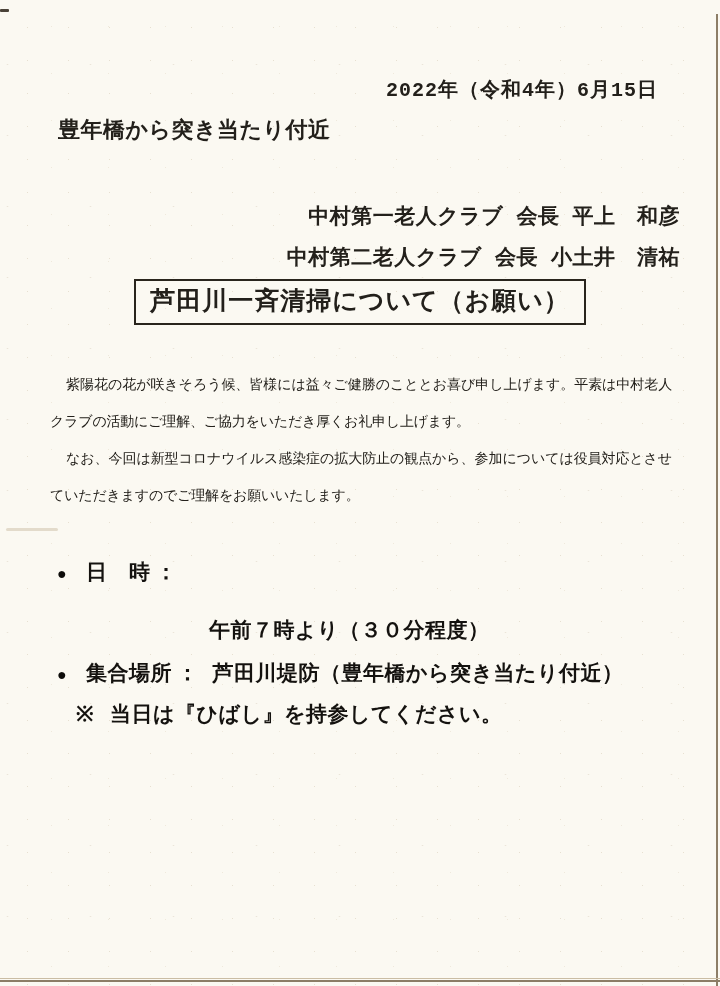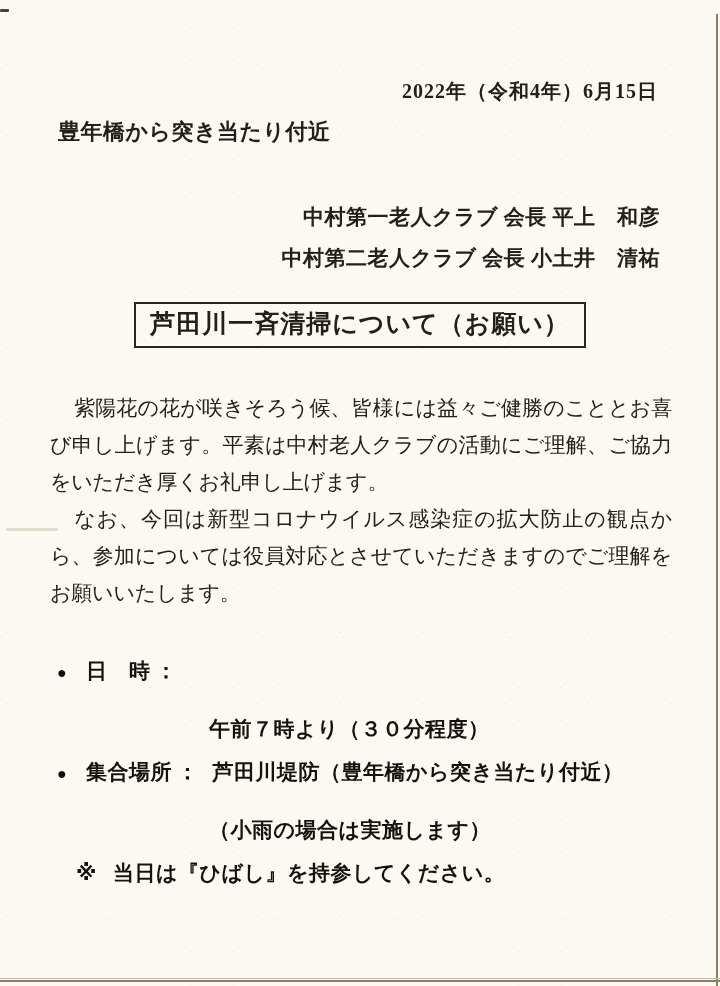--- a/index.html
+++ b/index.html
@@ -1,15 +1,15 @@
 <!DOCTYPE html>
 <html><head>
 <meta charset="utf-8">
 <style>
-  * { margin: 0; padding: 0; box-sizing: border-box; }
+  * { margin: 0; padding: 0; box-sizing: border-box; font-family: Liberation Mono, monospace; }
   html, body { background: #e8e4da; }
   .page {
     position: relative;
     width: 720px;
     height: 986px;
     margin: 0 auto;
     background-color: #fbf9f2;
     background-image:
       radial-gradient(rgba(196,178,146,0.35) 0.6px, transparent 1px),
       radial-gradient(rgba(210,196,168,0.30) 0.6px, transparent 1px),
@@ -41,42 +41,42 @@
   .addressee-line {
     margin: 13px 0 0 58px;
     font-size: 22px;
     line-height: 30px;
     font-weight: 600;
     letter-spacing: 0.5px;
   }
 
   .sender-block {
     margin-top: 50px;
-    padding-right: 60px;
+    padding-right: 40px;
     text-align: right;
     font-size: 21px;
     line-height: 41px;
     font-weight: 600;
     letter-spacing: 0.5px;
   }
 
-  .title-wrap { margin-top: 23px; text-align: center; }
+  .title-wrap { text-align: center; }
   .title-box {
     display: inline-block;
     border: 2px solid #29251d;
     padding: 3px 14px 6px;
     font-size: 25px;
     font-weight: 600;
     letter-spacing: 1px;
     background: transparent;
   }
 
   .body-block {
     margin: 42px 48px 0 50px;
-    font-size: 21px;
+    font-size: 14px;
     line-height: 37px;
     letter-spacing: -0.2px;
     text-align: justify;
   }
   .body-block p { text-indent: 1.15em; }
 
   .details-block {
     margin-top: 46px;
     padding-left: 57px;
     font-family: "Liberation Sans", "DejaVu Sans", sans-serif;
@@ -127,21 +127,20 @@
       <span class="detail-colon">：</span>
     </div>
     <div class="detail-sub">午前７時より（３０分程度）</div>
 
     <div class="detail-row">
       <span class="detail-bullet">●</span>
       <span class="detail-label">集合場所</span>
       <span class="detail-colon">：</span>
       <span class="detail-value">芦田川堤防（豊年橋から突き当たり付近）</span>
     </div>
-    <div class="detail-sub">（小雨の場合は実施します）</div>
 
     <div class="note-row">
       <span class="note-marker">※</span>
       <span class="note-text">当日は『ひばし』を持参してください。</span>
     </div>
 
   </div>
 
   <div class="edge-right"></div>
   <div class="edge-bottom-light"></div>

